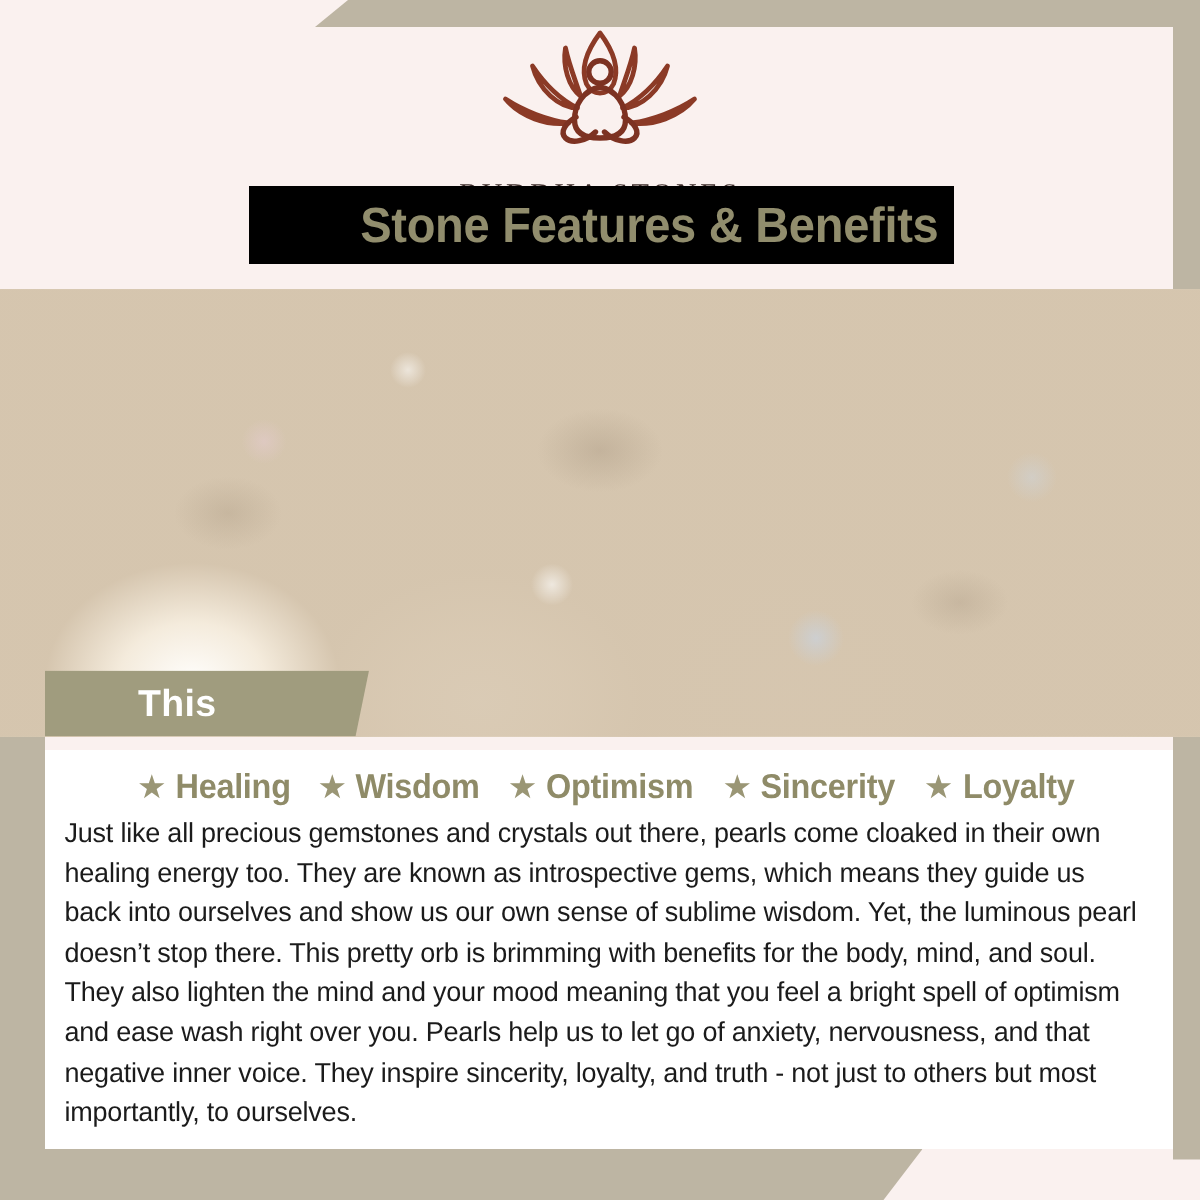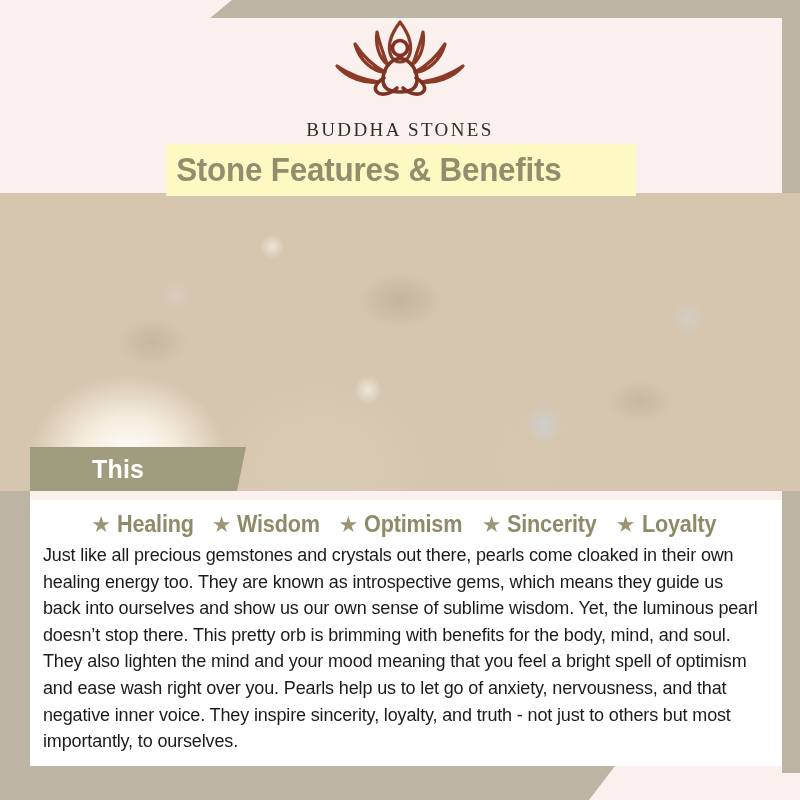--- a/index.html
+++ b/index.html
@@ -76,28 +76,28 @@
     font-family: "Liberation Serif", serif;
     font-size: 19px;
     letter-spacing: 2.4px;
     color: #3b2b28;
     font-weight: 400;
   }
 
   
   #title-banner {
     position: absolute;
-    top: 144px;
+    top: 124px;
     left: 166px;
     width: 470px;
     height: 52px;
-    background: #fef9c3;
+    background: #000000;
     display: flex;
     align-items: center;
-    justify-content: flex-start;
+    justify-content: flex-end;
     z-index: 5;
   }
   #page-title {
     font-size: 33px;
     font-weight: bold;
     color: #918d6d;
     letter-spacing: -0.2px;
     transform: scaleX(0.95);
     white-space: nowrap;
   }

